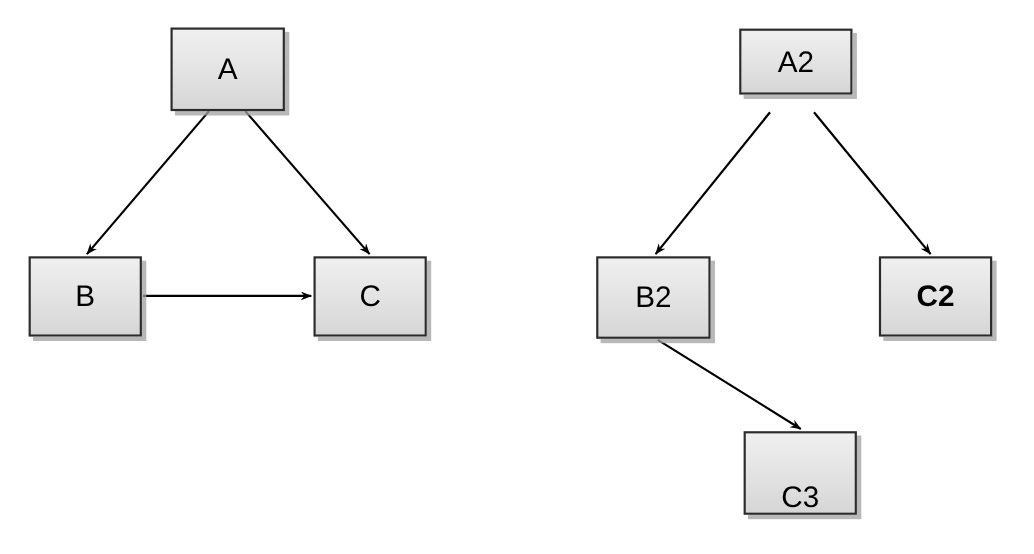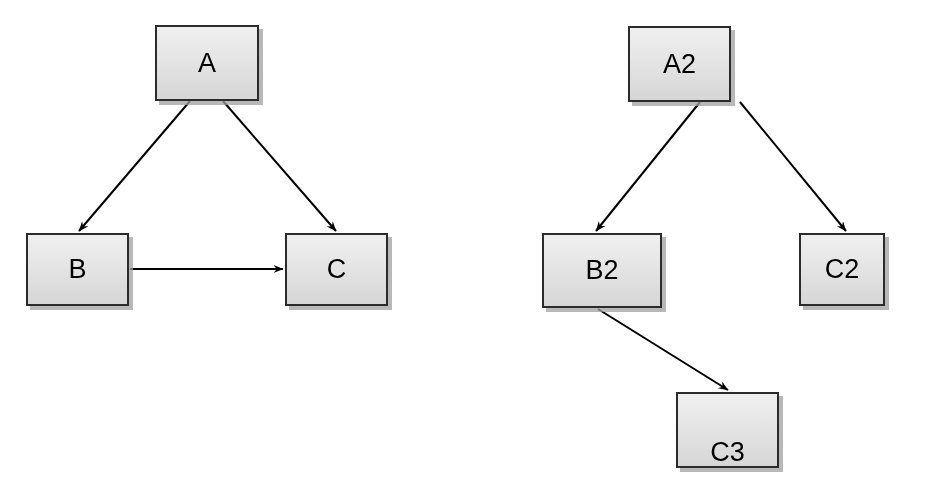--- a/index.html
+++ b/index.html
@@ -70,27 +70,27 @@
   <div id="nodes-group">
       <div class="node" style="left: 155px; top: 25px; width: 104px; height: 76px;">
         <span class="node-label">A</span>
       </div>
       <div class="node" style="left: 26px; top: 233px; width: 103px; height: 73px;">
         <span class="node-label">B</span>
       </div>
       <div class="node" style="left: 285px; top: 233px; width: 103px; height: 73px;">
         <span class="node-label">C</span>
       </div>
-      <div class="node" style="left: 628px; top: 26px; width: 103px; height: 76px;">
+      <div class="node" style="left: 672px; top: 26px; width: 103px; height: 60px;">
         <span class="node-label">A2</span>
       </div>
-      <div class="node" style="left: 542px; top: 233px; width: 120px; height: 75px;">
+      <div class="node" style="left: 542px; top: 233px; width: 104px; height: 75px;">
         <span class="node-label">B2</span>
       </div>
-      <div class="node" style="left: 799px; top: 233px; width: 86px; height: 73px;">
+      <div class="node" style="left: 799px; top: 233px; width: 103px; height: 73px; font-weight: bold;">
         <span class="node-label">C2</span>
       </div>
       <div class="node" style="left: 676px; top: 392px; width: 103px; height: 76px; align-items: flex-end;">
         <span class="node-label">C3</span>
       </div>
     </div>
 
 </div>
 
 </body></html>

